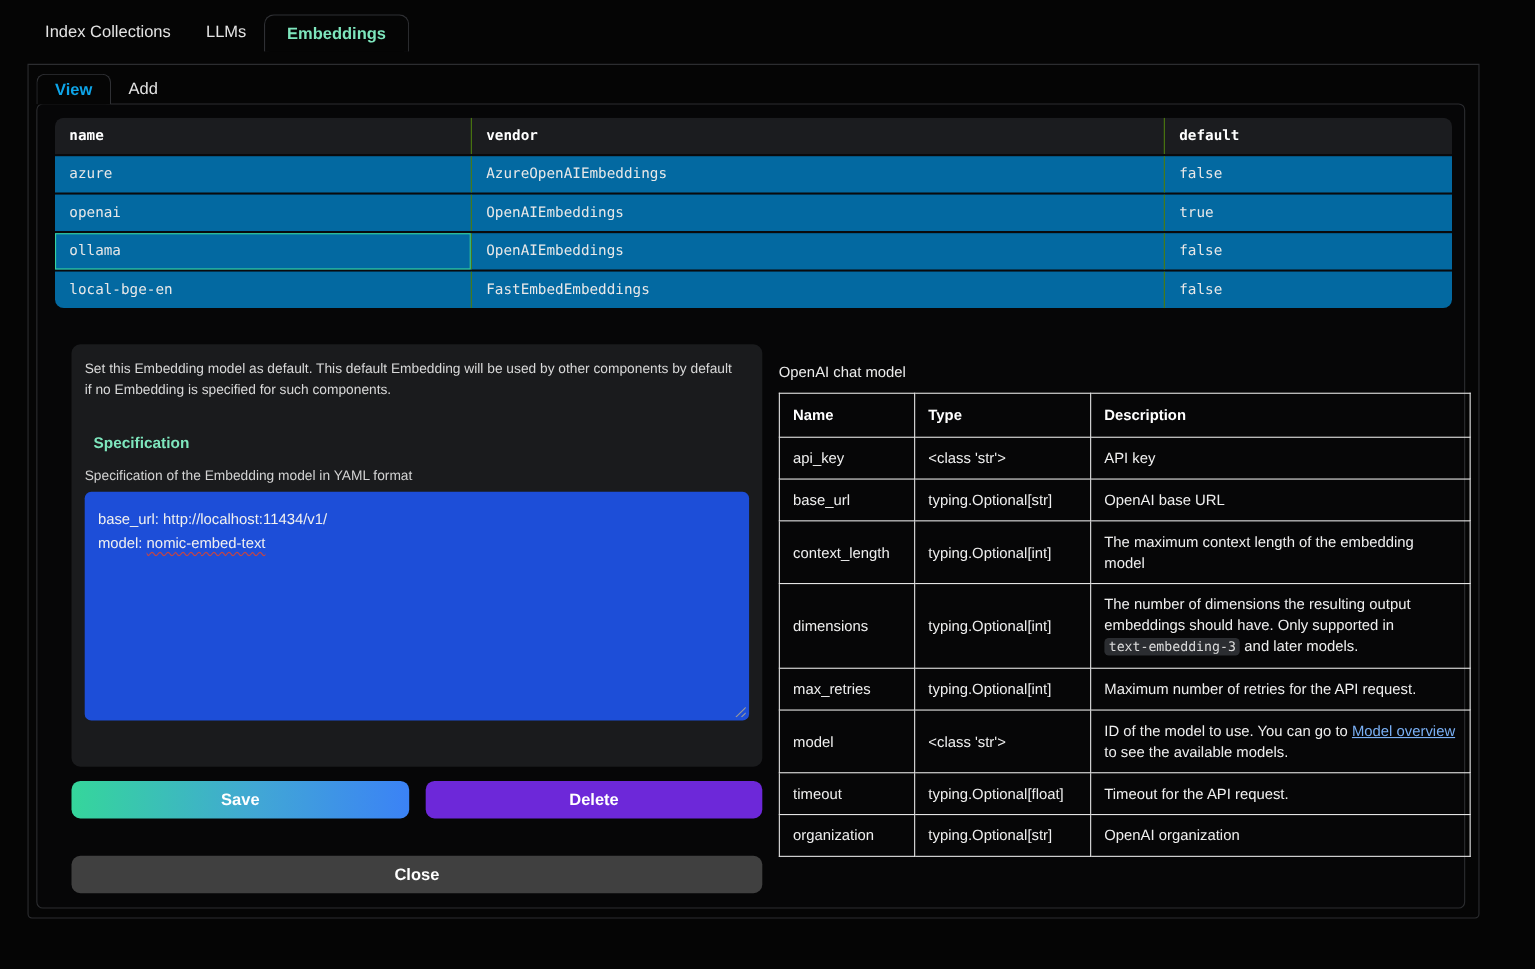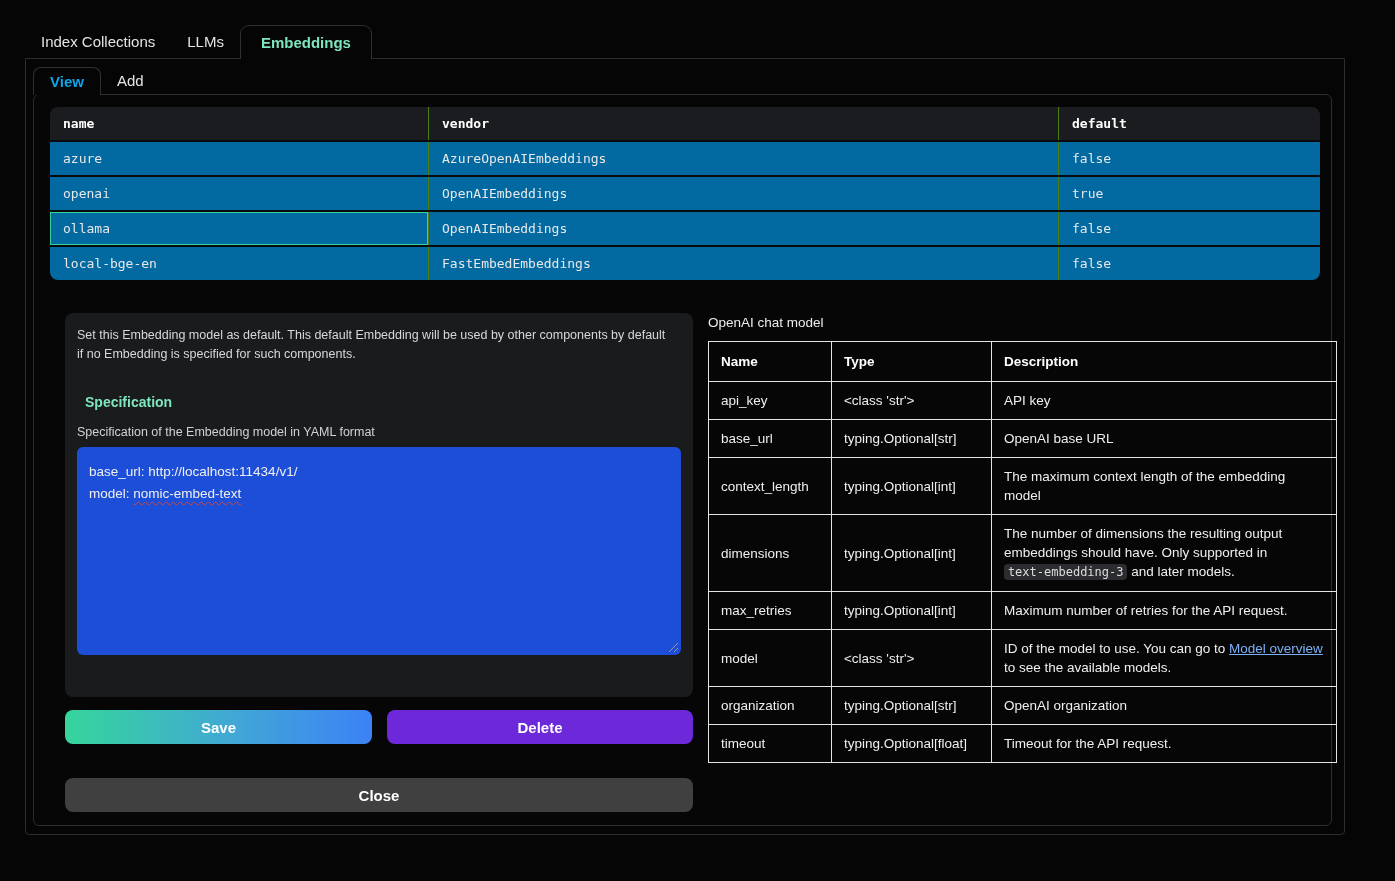--- a/index.html
+++ b/index.html
@@ -1,20 +1,20 @@
 <!DOCTYPE html>
 <html><head>
 <meta charset="utf-8">
 <style>
   * { box-sizing: border-box; margin: 0; padding: 0; }
   html,body { width:1395px; height:881px; background:#050505; overflow:hidden;
     font-family:"Liberation Sans","DejaVu Sans",sans-serif; color:#e8e8e8; }
 
   
-  .main-tabs { display:flex; align-items:flex-end; padding-left:25px; height:58px; }
+  .main-tabs { display:flex; align-items:center; padding-left:25px; height:58px; }
   .main-tab { font-size:15px; color:#e4e4e4; padding:8px 16px; cursor:pointer; position:relative; }
   .main-tab.active { color:#7ee6bd; font-weight:bold; border:1px solid #2f3034; border-bottom:none;
     border-radius:9px 9px 0 0; background:#050505; padding:8px 20px; margin-bottom:-1px; z-index:2; }
 
   
   .outer-panel { margin-left:25px; width:1320px; border:1px solid #2c2d30; border-radius:0 0 4px 4px;
     padding-bottom:0; background:#050505; }
 
   
   .sub-tabs { display:flex; align-items:flex-end; height:35px; padding-left:7px; }
@@ -58,21 +58,21 @@
 
   
   .btn-row { display:flex; margin-top:13px; }
   .btn { height:34px; border:none; border-radius:8px; font-family:inherit; font-size:15px; font-weight:bold;
     color:#ffffff; cursor:pointer; display:flex; align-items:center; justify-content:center; }
   .save-btn { width:307px; background:linear-gradient(90deg,#35d69b 0%,#41a7d5 55%,#3b82f6 100%); }
   .delete-btn { width:306px; margin-left:15px; background:#6d28d9; }
   .close-btn { width:628px; margin-top:34px; background:#404040; }
 
   
-  .right-title { font-size:13.5px; color:#ececec; margin-top:2px; }
+  .right-title { font-size:13.5px; color:#ececec; margin-top:18px; }
   .ptable { border-collapse:collapse; width:629px; margin-top:11px; font-size:13.5px; }
   .ptable th, .ptable td { border:1px solid #e4e4e4; text-align:left; vertical-align:middle;
     padding:9px 12px; line-height:19px; color:#efefef; }
   .ptable th { font-weight:bold; color:#ffffff; padding:10px 12px; }
   .ptable .cname { width:123px; } .ptable .ctype { width:160px; } .ptable .cdesc { width:346px; }
   .code-chip { font-family:"DejaVu Sans Mono","Liberation Mono",monospace; font-size:12px;
     background:#2b2d31; color:#dcdcdc; padding:1px 4px; border-radius:4px; white-space:nowrap; }
   .desc-link { color:#7ab0f5; text-decoration:underline; cursor:pointer; }
 </style>
 </head>
@@ -183,28 +183,28 @@
                 <td class="cname">max_retries</td>
                 <td class="ctype">typing.Optional[int]</td>
                 <td class="cdesc">Maximum number of retries for the API request.</td>
               </tr>
               <tr>
                 <td class="cname">model</td>
                 <td class="ctype">&lt;class 'str'&gt;</td>
                 <td class="cdesc">ID of the model to use. You can go to <a class="desc-link">Model overview</a> to see the available models.</td>
               </tr>
               <tr>
+                <td class="cname">timeout</td>
+                <td class="ctype">typing.Optional[float]</td>
+                <td class="cdesc">Timeout for the API request.</td>
+              </tr>
+              <tr>
                 <td class="cname">organization</td>
                 <td class="ctype">typing.Optional[str]</td>
                 <td class="cdesc">OpenAI organization</td>
               </tr>
-              <tr>
-                <td class="cname">timeout</td>
-                <td class="ctype">typing.Optional[float]</td>
-                <td class="cdesc">Timeout for the API request.</td>
-              </tr>
             </tbody>
         </table>
       </div>
 
     </div>
   </div>
 </div>
 
 </body></html>

